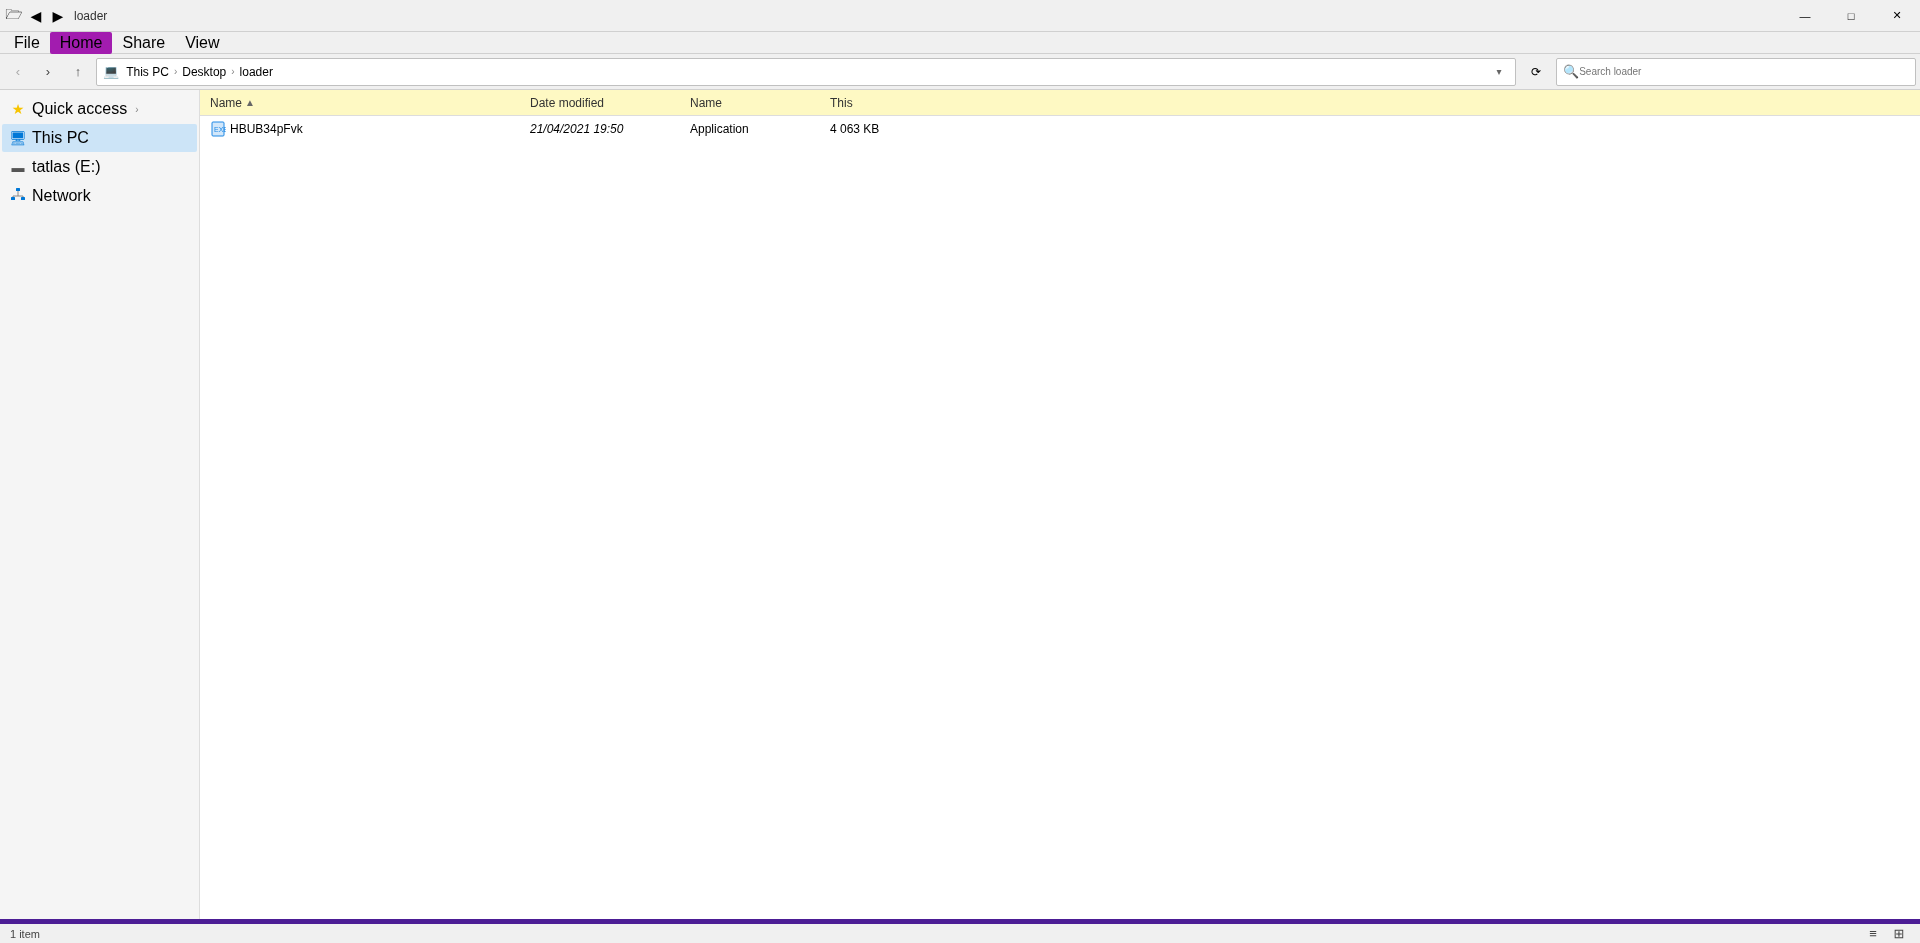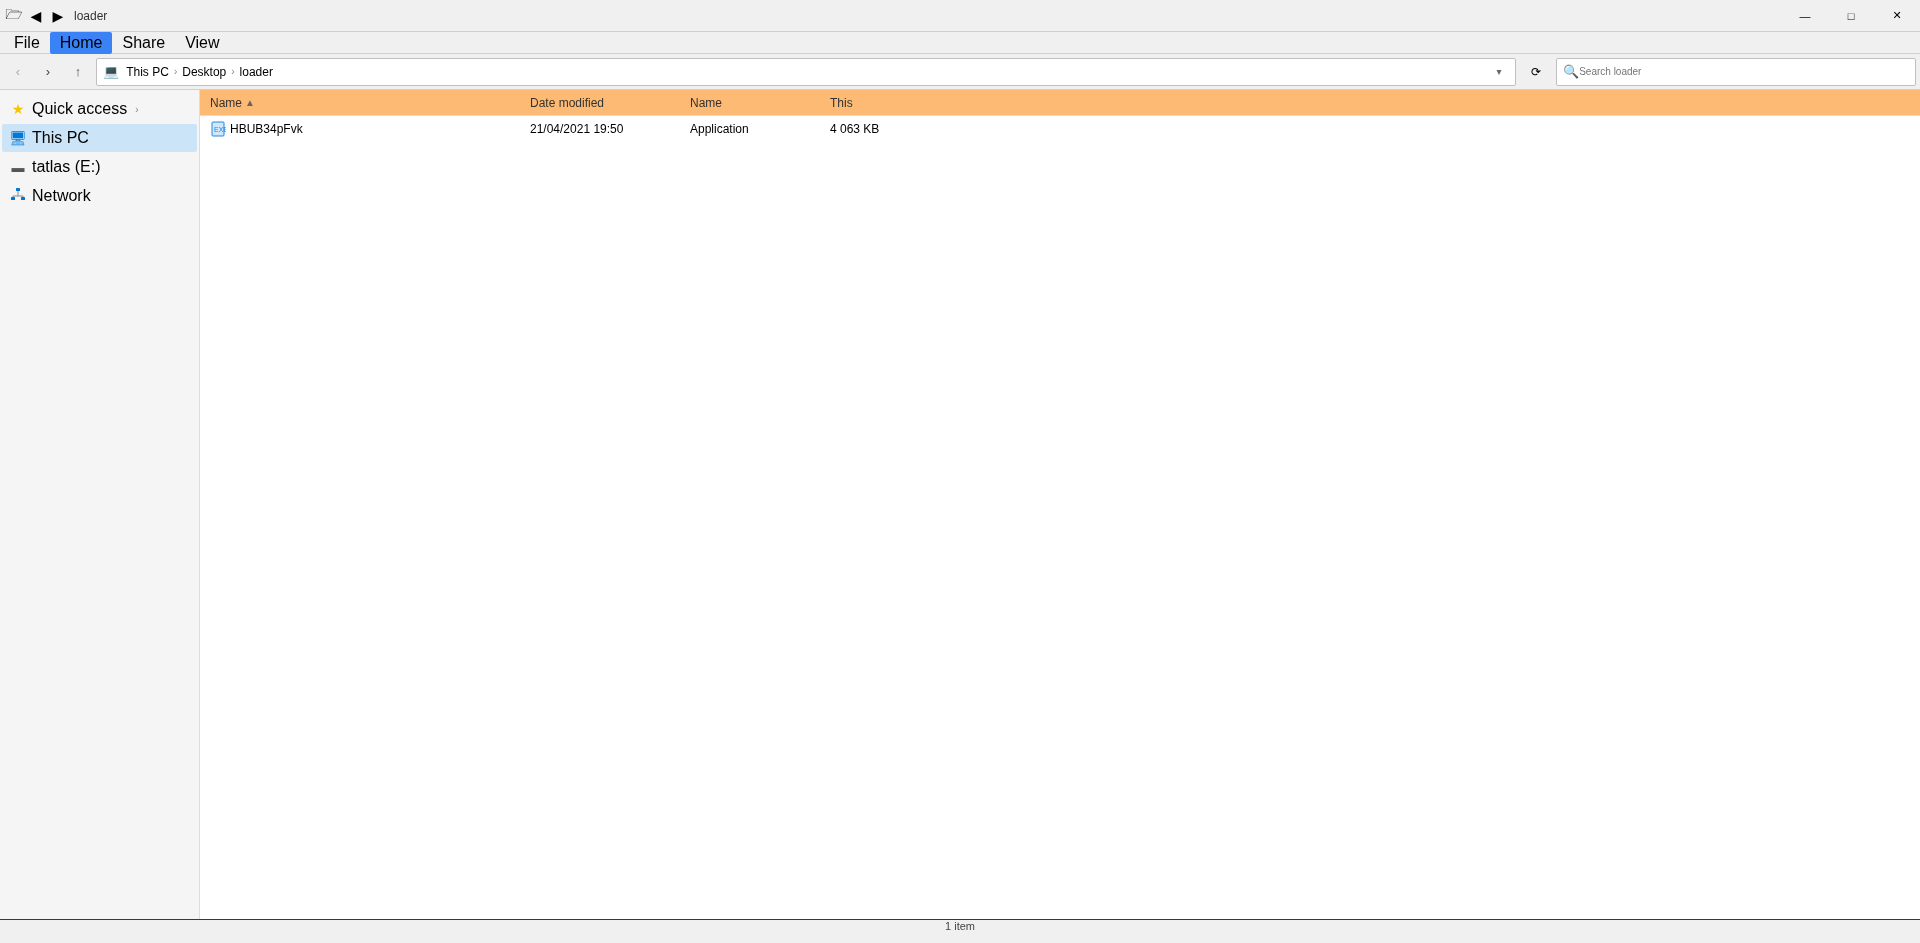--- a/index.html
+++ b/index.html
@@ -68,21 +68,21 @@
     }
     .menu-item {
       padding: 0 10px;
       height: 22px;
       display: flex;
       align-items: center;
       cursor: pointer;
       font-size: 16px;
       border-radius: 2px;
     }
-    .menu-item.active { background: #3b82f6; }
+    .menu-item.active { background: #a21caf; }
 
     
     .nav-bar {
       height: 36px;
       background: #f0f0f0;
       display: flex;
       align-items: center;
       padding: 0 4px;
       gap: 2px;
       border-bottom: 1px solid #d0d0d0;
@@ -229,21 +229,21 @@
       display: flex;
       flex-direction: column;
       overflow: hidden;
     }
 
     
     .col-header {
       display: flex;
       align-items: center;
       border-bottom: 1px solid #ddd;
-      background: #fdba74;
+      background: #fef9c3;
       height: 26px;
       padding: 0 10px;
       position: relative;
     }
     .col-cell {
       display: flex;
       align-items: center;
       font-size: 12px;
       color: #333;
       cursor: pointer;
@@ -269,46 +269,45 @@
       padding: 0;
     }
     .file-cell {
       font-size: 12px;
       color: #000;
       display: flex;
       align-items: center;
       gap: 4px;
     }
     .file-cell.name { width: 320px; }
-    .file-cell.date { width: 160px; }
+    .file-cell.date { width: 160px; font-style: italic; }
     .file-cell.type { width: 140px; }
     .file-cell.size { width: 120px; }
 
     
     .file-icon-app {
       width: 16px;
       height: 16px;
       display: inline-flex;
       align-items: center;
       justify-content: center;
       flex-shrink: 0;
     }
 
     
     .status-bar {
       height: 24px;
       background: #f0f0f0;
-      border-top: 1px solid #4c1d95;
+      border-top: 5px solid #4c1d95;
       display: flex;
       align-items: center;
       padding: 0 10px;
       font-size: 11px;
       color: #444;
       gap: 20px;
-      flex-direction: column;
     }
     .status-right {
       margin-left: auto;
       display: flex;
       align-items: center;
       gap: 4px;
     }
     .view-btn {
       width: 22px;
       height: 22px;

